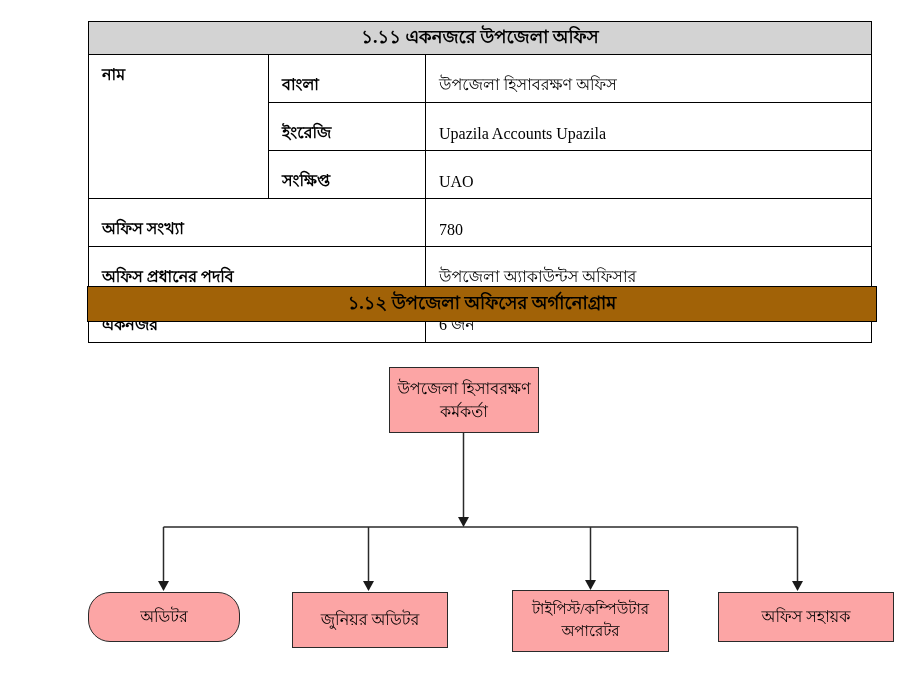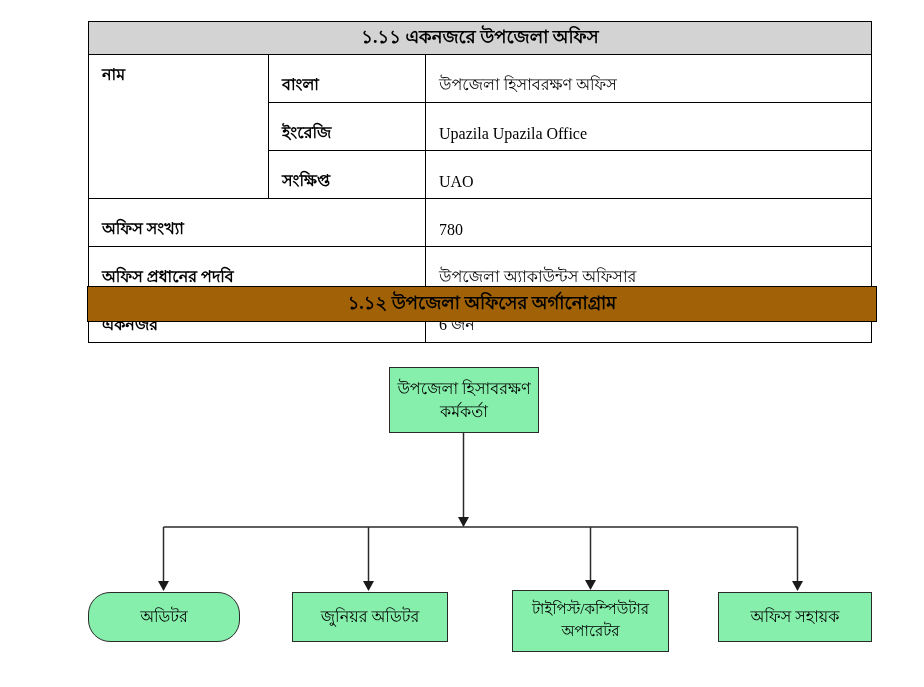--- a/index.html
+++ b/index.html
@@ -69,28 +69,28 @@
   .org-box {
     position: absolute;
     border: 1.5px solid #2a2a2a;
     box-sizing: border-box;
     display: flex;
     align-items: center;
     justify-content: center;
     text-align: center;
     font-size: 16px;
     line-height: 1.45;
-    background: #86efac;
+    background: #fca5a5;
     padding: 2px 6px;
   }
   .org-root   { left: 389px; top: 367px; width: 150px; height: 66px; }
   .org-node-1 { left:  88px; top: 592px; width: 152px; height: 50px; border-radius: 22px; }
-  .org-node-2 { left: 292px; top: 592px; width: 156px; height: 50px; text-align: center; }
+  .org-node-2 { left: 292px; top: 592px; width: 156px; height: 56px; text-align: center; }
   .org-node-3 { left: 512px; top: 590px; width: 157px; height: 62px; font-size: 15px; }
-  .org-node-4 { left: 718px; top: 592px; width: 154px; height: 50px; }
+  .org-node-4 { left: 718px; top: 592px; width: 176px; height: 50px; }
 
   svg.connectors {
     position: absolute;
     left: 0;
     top: 0;
     width: 924px;
     height: 687px;
     pointer-events: none;
   }
 </style>
@@ -109,21 +109,21 @@
       <tr>
         <td class="hdr" colspan="3">১.১১ একনজরে উপজেলা অফিস</td>
       </tr>
       <tr>
         <td class="lbl" rowspan="3" style="vertical-align: top; padding-top: 7px;">নাম</td>
         <td class="lbl">বাংলা</td>
         <td>উপজেলা হিসাবরক্ষণ অফিস</td>
       </tr>
       <tr>
         <td class="lbl">ইংরেজি</td>
-        <td>Upazila Upazila Office</td>
+        <td>Upazila Accounts Upazila</td>
       </tr>
       <tr>
         <td class="lbl">সংক্ষিপ্ত</td>
         <td>UAO</td>
       </tr>
       <tr>
         <td class="lbl" colspan="2">অফিস সংখ্যা</td>
         <td>780</td>
       </tr>
       <tr>

